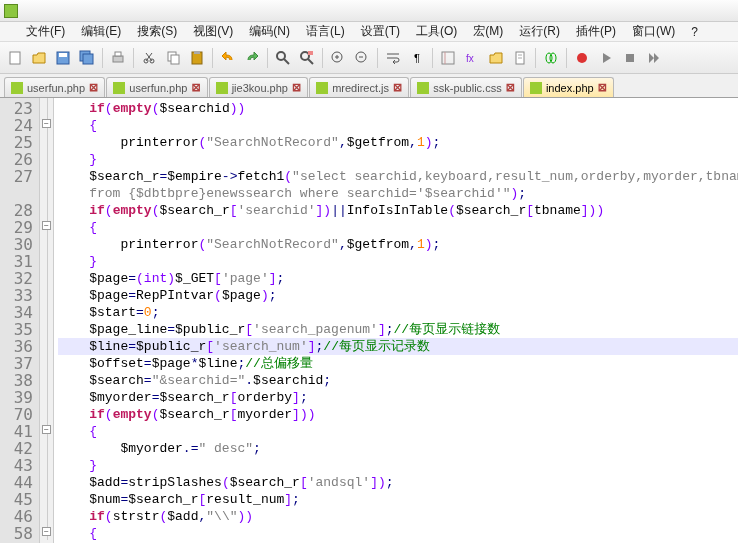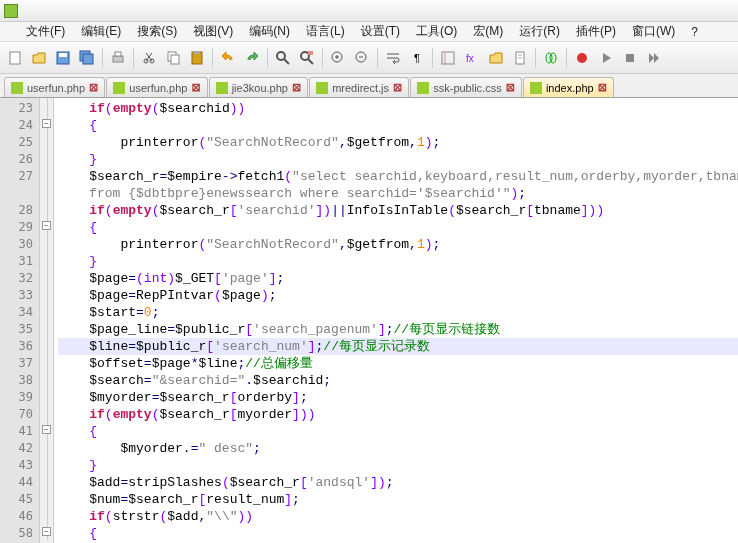--- a/index.html
+++ b/index.html
@@ -11,21 +11,21 @@
 .menubar .menu-item { padding: 2px 6px; font-size: 12px; color: #222; cursor: pointer; }
 .toolbar { background: linear-gradient(#fafafa, #e9e9e9); height: 32px; display: flex; align-items: center; padding: 0 4px; gap: 2px; border-bottom: 1px solid #ccc; }
 .toolbar .tool-btn { width: 22px; height: 22px; display: flex; align-items: center; justify-content: center; border: 1px solid transparent; border-radius: 2px; cursor: pointer; }
 .toolbar .sep { width: 1px; height: 20px; background: #ccc; margin: 0 2px; }
 .tabbar { background: #f0f0f0; height: 24px; display: flex; align-items: flex-end; padding: 0 4px; border-bottom: 1px solid #a0a0a0; gap: 1px; }
 .tab { display: flex; align-items: center; padding: 3px 6px; background: linear-gradient(#f8f8f8, #e5e5e5); border: 1px solid #b8b8b8; border-bottom: none; border-radius: 3px 3px 0 0; font-size: 11px; color: #555; gap: 4px; cursor: pointer; white-space: nowrap; }
 .tab.active { background: linear-gradient(#fff6e0, #ffe8a8); color: #000; }
 .tab .tab-icon { width: 12px; height: 12px; background: #9acd32; }
 .tab .close-x { color: #b0413e; font-weight: bold; }
 .editor { display: flex; background: #fff; height: 445px; }
-.gutter { width: 40px; background: #e4e4e4; border-right: 1px solid #ccc; text-align: right; padding: 2px 6px 2px 2px; color: #808080; font-family: Consolas, monospace; font-size: 12px; line-height: 17px; }
+.gutter { width: 40px; background: #e4e4e4; border-right: 1px solid #ccc; text-align: right; padding: 2px 6px 2px 2px; color: #808080; font-family: Consolas, monospace; font-size: 16px; line-height: 17px; }
 .gutter .ln { height: 17px; }
 .fold { width: 14px; background: #f0f0f0; border-right: 1px solid #ccc; font-family: Consolas, monospace; font-size: 10px; line-height: 17px; color: #888; }
 .fold .fr { height: 17px; display: flex; align-items: center; justify-content: center; position: relative; }
 .fold .line { position: absolute; left: 50%; top: 0; bottom: 0; width: 1px; background: #ccc; }
 .fold .box { width: 9px; height: 9px; border: 1px solid #999; background: #fff; color: #666; font-size: 8px; line-height: 7px; text-align: center; z-index: 1; }
 .code { flex: 1; font-family: Consolas, "Courier New", monospace; font-size: 13px; line-height: 17px; padding: 2px 0 2px 4px; white-space: pre; overflow: hidden; }
 .code .row { height: 17px; }
 .code .row.hl { background: #e8e8ff; }
 .kw { color: #be185d; font-weight: bold; }
 .kw2 { color: #8000ff; }

